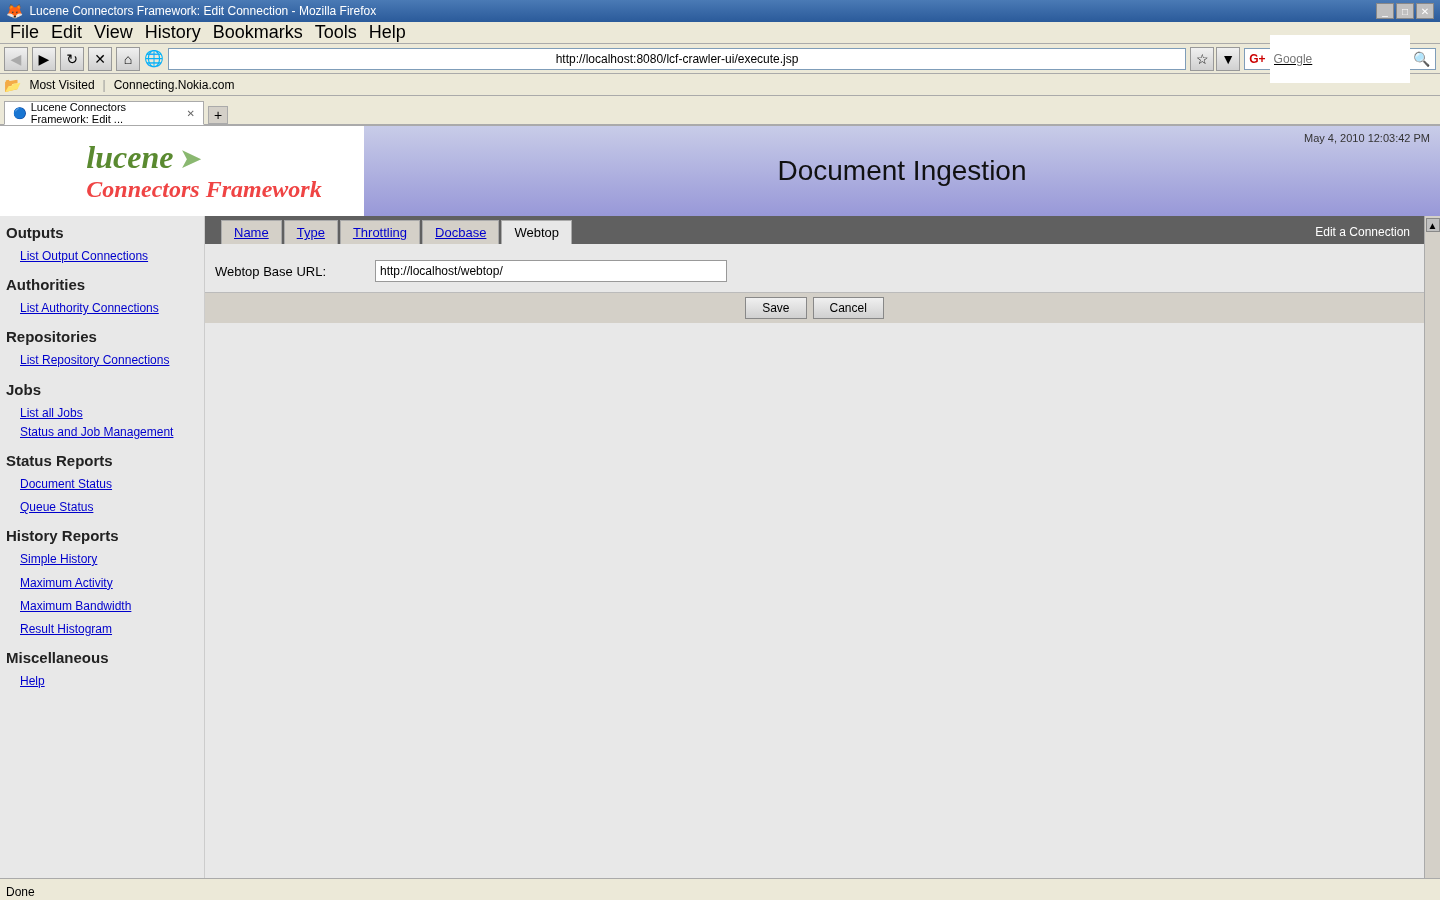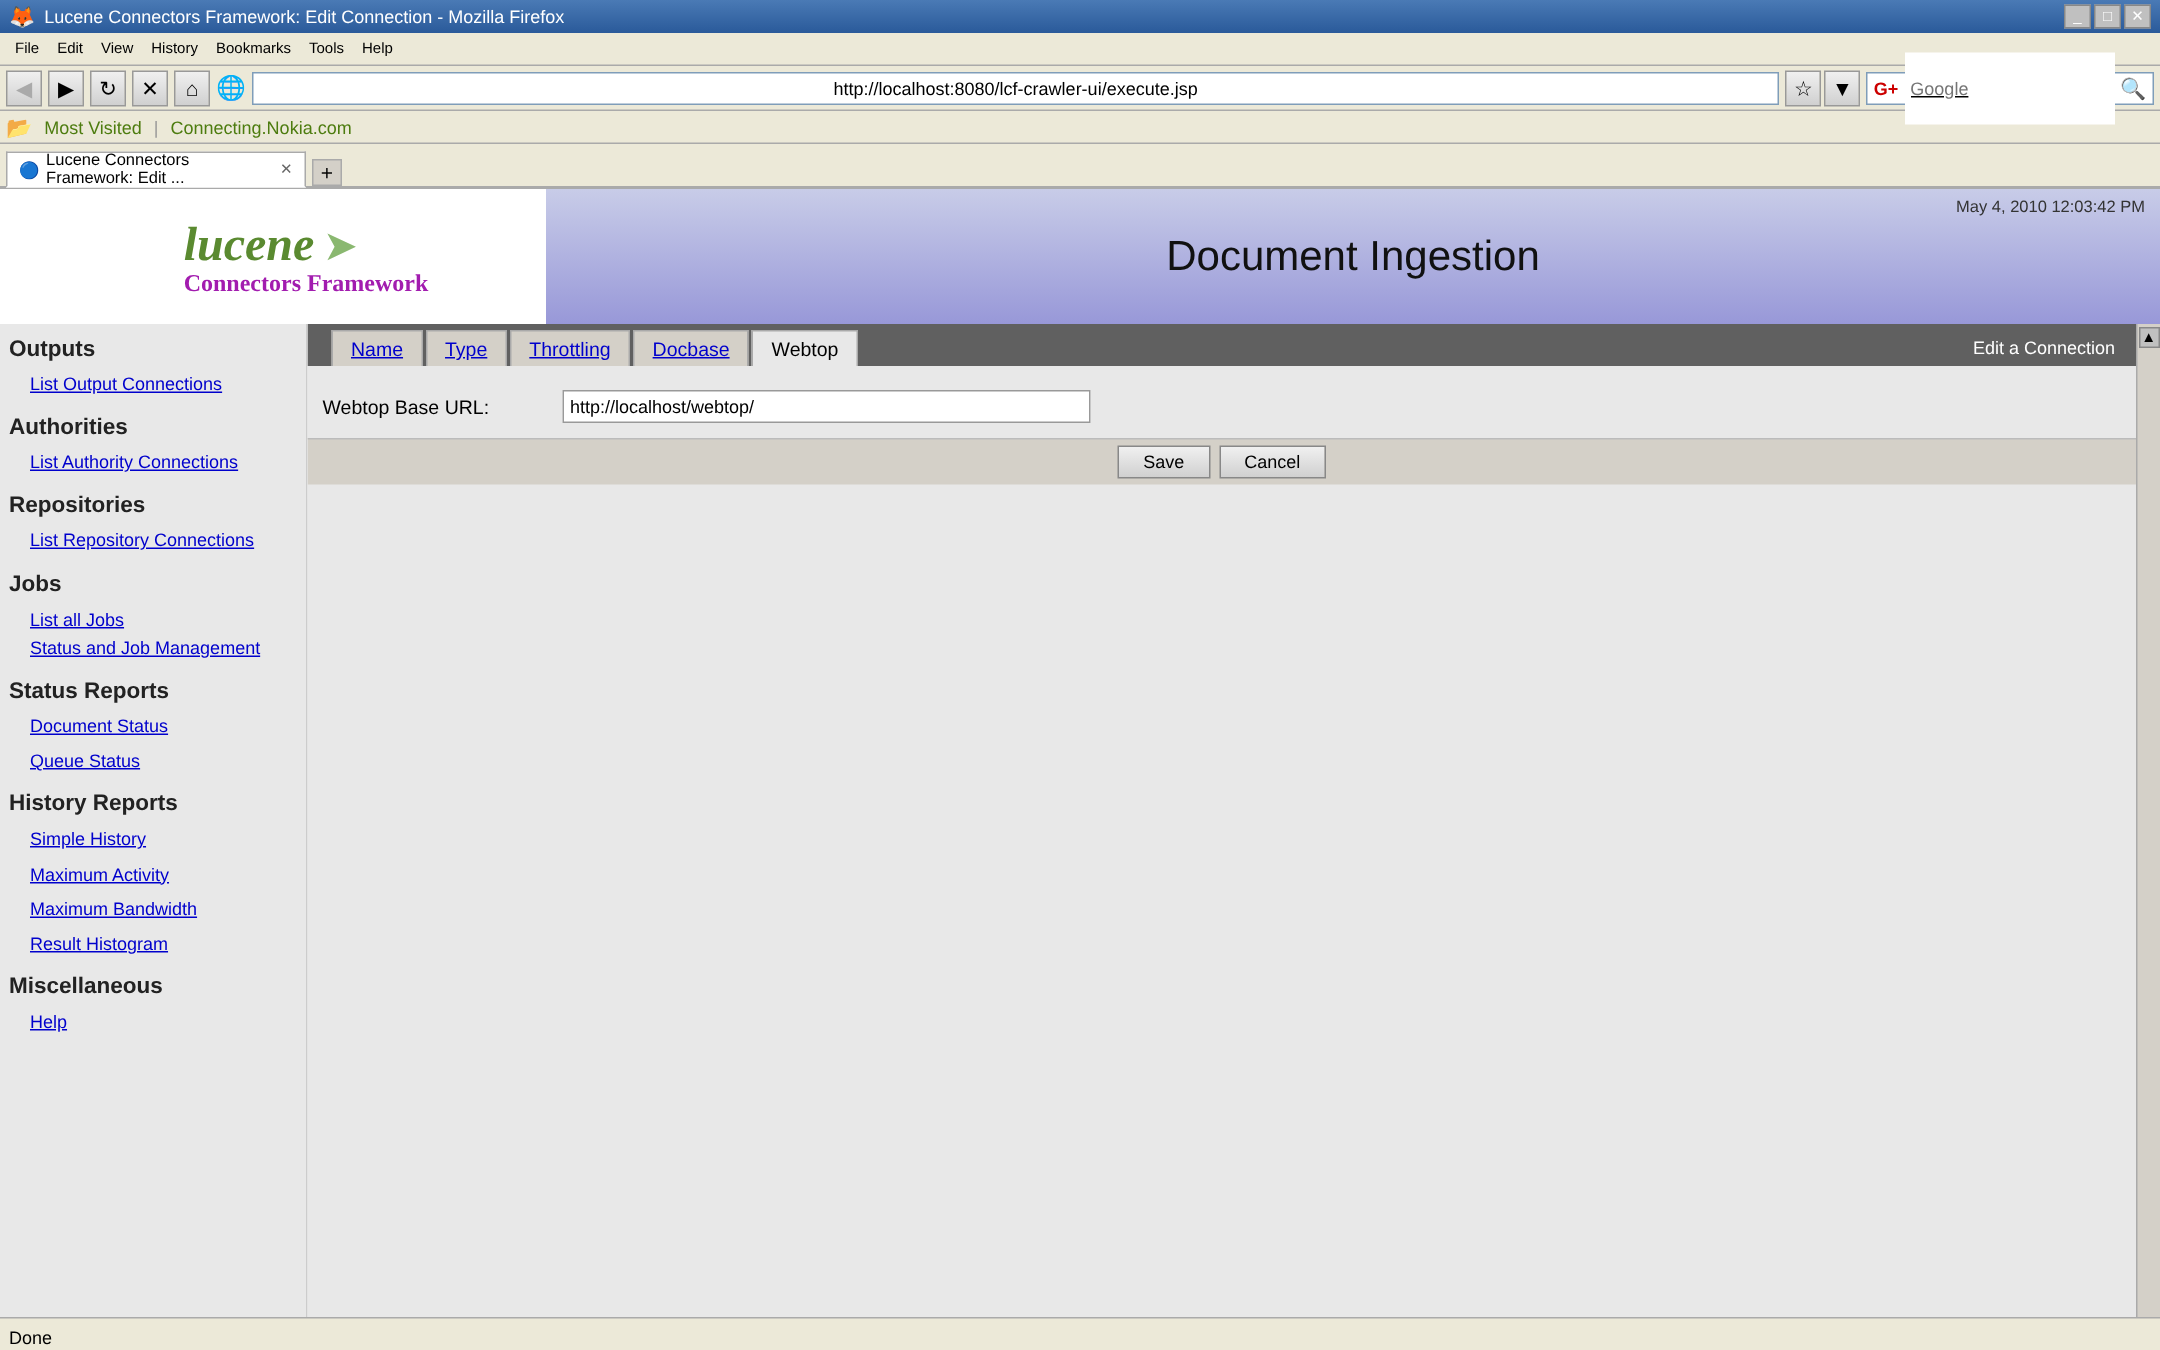--- a/index.html
+++ b/index.html
@@ -28,21 +28,21 @@
     }
 
     
     .menu-bar {
       background: #ece9d8;
       border-bottom: 1px solid #aaa;
       padding: 2px 4px;
       display: flex;
       align-items: center;
       height: 22px;
-      font-size: 10px;
+      font-size: 18px;
     }
     .menu-item { padding: 2px 6px; cursor: pointer; }
 
     
     .nav-bar {
       background: #ece9d8;
       border-bottom: 1px solid #aaa;
       padding: 2px 4px;
       display: flex;
       align-items: center;
@@ -101,21 +101,21 @@
     .bookmarks-bar {
       background: #ece9d8;
       border-bottom: 1px solid #aaa;
       padding: 1px 4px;
       display: flex;
       align-items: center;
       height: 22px;
       font-size: 12px;
       gap: 8px;
     }
-    .bookmark-item { cursor: pointer; color: #4d7c0f; text-decoration: none; text-align: center; }
+    .bookmark-item { cursor: pointer; color: #000000; text-decoration: none; text-align: center; }
 
     
     .tab-bar {
       background: #ece9d8;
       display: flex;
       align-items: flex-end;
       padding: 4px 4px 0;
       border-bottom: 2px solid #aaa;
       height: 30px;
     }
@@ -398,21 +398,21 @@
   <div class="page-header">
     <div class="header-logo-section">
       <div class="logo-container">
         <div style="display:flex;align-items:center;gap:4px;">
           <div style="position:relative;">
             <span style="font-size:32px;font-weight:bold;font-style:italic;color:#5a8a30;font-family:Georgia,serif;">lucene</span>
             <span style="font-size:28px;color:#8ab870;margin-left:2px;">➤</span>
           </div>
         </div>
         <div>
-          <span style="font-size:16px;font-weight:bold;color:#a21caf;font-family:Georgia,serif;">Connectors Framework</span>
+          <span style="font-size:24px;font-weight:bold;font-style:italic;color:#ef4444;font-family:Georgia,serif;">Connectors Framework</span>
         </div>
       </div>
     </div>
     <div class="header-title-section">
       <span class="header-title">Document Ingestion</span>
     </div>
     <div class="header-timestamp">May 4, 2010 12:03:42 PM</div>
   </div>
 
   <div class="main-layout">

